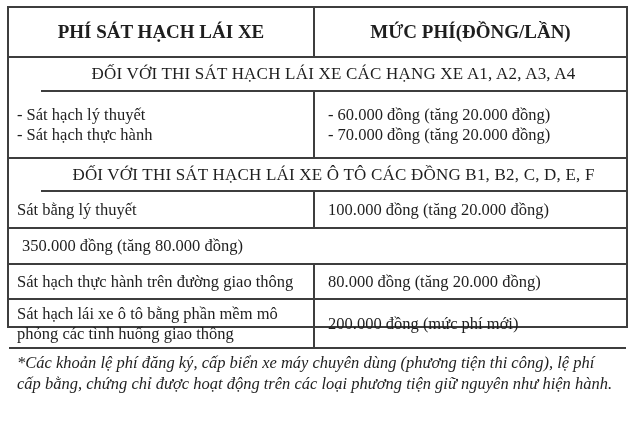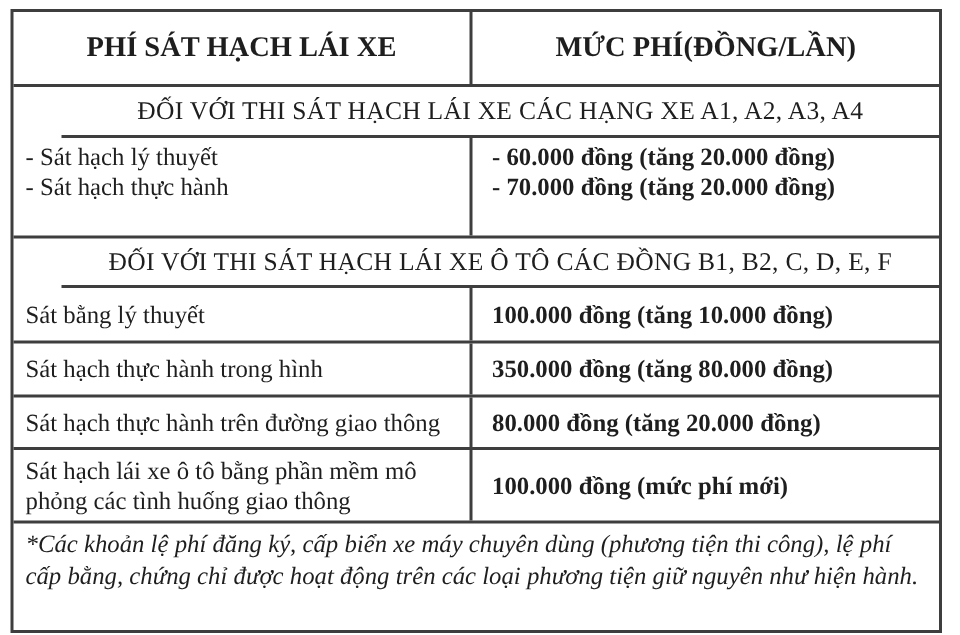--- a/index.html
+++ b/index.html
@@ -13,21 +13,21 @@
     font-family: "Liberation Serif", "DejaVu Serif", serif;
     color: #1e1e1e;
     position: relative;
     overflow: hidden;
   }
   .tbl {
     position: absolute;
     left: 7px;
     top: 6px;
     width: 621px;
-    height: 416px;
+    height: 322px;
     box-sizing: border-box;
     border: 2px solid #3e3e3e;
     background: #ffffff;
     display: grid;
     grid-template-rows: 50px 34px 67px 33px 37px 36px 35px 49px 1fr;
   }
   .row {
     box-sizing: border-box;
     border-bottom: 2px solid #3e3e3e;
     min-height: 0;
@@ -41,21 +41,21 @@
     box-sizing: border-box;
     display: flex;
     align-items: center;
     min-height: 0;
     overflow: hidden;
   }
   .cell.left {
     border-right: 2px solid #3e3e3e;
     padding-left: 8px;
   }
-  .cell.right { padding-left: 13px; font-weight: bold; }
+  .cell.right { padding-left: 13px; }
   .cell.center {
     justify-content: center;
     padding-left: 0;
     text-align: center;
   }
   .hdr {
     font-weight: bold;
     font-size: 19px;
     line-height: 22px;
   }
@@ -67,21 +67,21 @@
     text-align: center;
     font-size: 17px;
     letter-spacing: 0.2px;
     padding: 0 4px;
     margin-left: 32px;
   }
   .body-text { font-size: 16.5px; line-height: 20px; }
   .stack {
     flex-direction: column;
     align-items: flex-start;
-    justify-content: flex-start;
+    justify-content: center;
     padding-top: 3px;
     padding-bottom: 3px;
   }
   .wrap2 { padding-right: 6px; }
   .foot {
     display: block;
     font-style: italic;
     font-size: 16.5px;
     line-height: 20.5px;
     padding: 4px 12px 0 8px;
@@ -111,33 +111,32 @@
     <div class="cell right stack body-text">
       <div>- 60.000 đồng (tăng 20.000 đồng)</div>
       <div>- 70.000 đồng (tăng 20.000 đồng)</div>
     </div>
   </div>
 
   <div class="row section-row">ĐỐI VỚI THI SÁT HẠCH LÁI XE Ô TÔ CÁC ĐỒNG B1, B2, C, D, E, F</div>
 
   <div class="row cols">
     <div class="cell left body-text">Sát bằng lý thuyết</div>
-    <div class="cell right body-text">100.000 đồng (tăng 10.000 đồng)</div>
+    <div class="cell right body-text">100.000 đồng (tăng 20.000 đồng)</div>
   </div>
 
   <div class="row cols">
-    <div class="cell left body-text">Sát hạch thực hành trong hình</div>
     <div class="cell right body-text">350.000 đồng (tăng 80.000 đồng)</div>
   </div>
 
   <div class="row cols">
     <div class="cell left body-text">Sát hạch thực hành trên đường giao thông</div>
     <div class="cell right body-text">80.000 đồng (tăng 20.000 đồng)</div>
   </div>
 
   <div class="row cols">
     <div class="cell left body-text wrap2">Sát hạch lái xe ô tô bằng phần mềm mô phỏng các tình huống giao thông</div>
-    <div class="cell right body-text">100.000 đồng (mức phí mới)</div>
+    <div class="cell right body-text">200.000 đồng (mức phí mới)</div>
   </div>
 
   <div class="row foot">*Các khoản lệ phí đăng ký, cấp biển xe máy chuyên dùng (phương tiện thi công), lệ phí cấp bằng, chứng chỉ được hoạt động trên các loại phương tiện giữ nguyên như hiện hành.</div>
 
 </div>
 
 </body></html>

